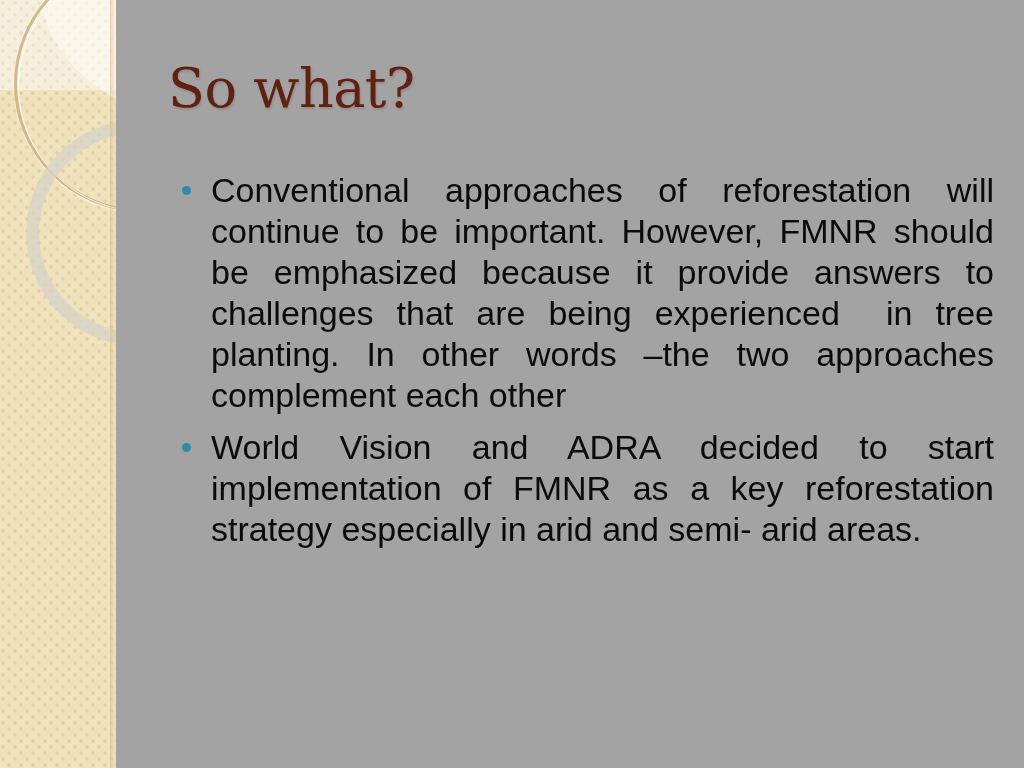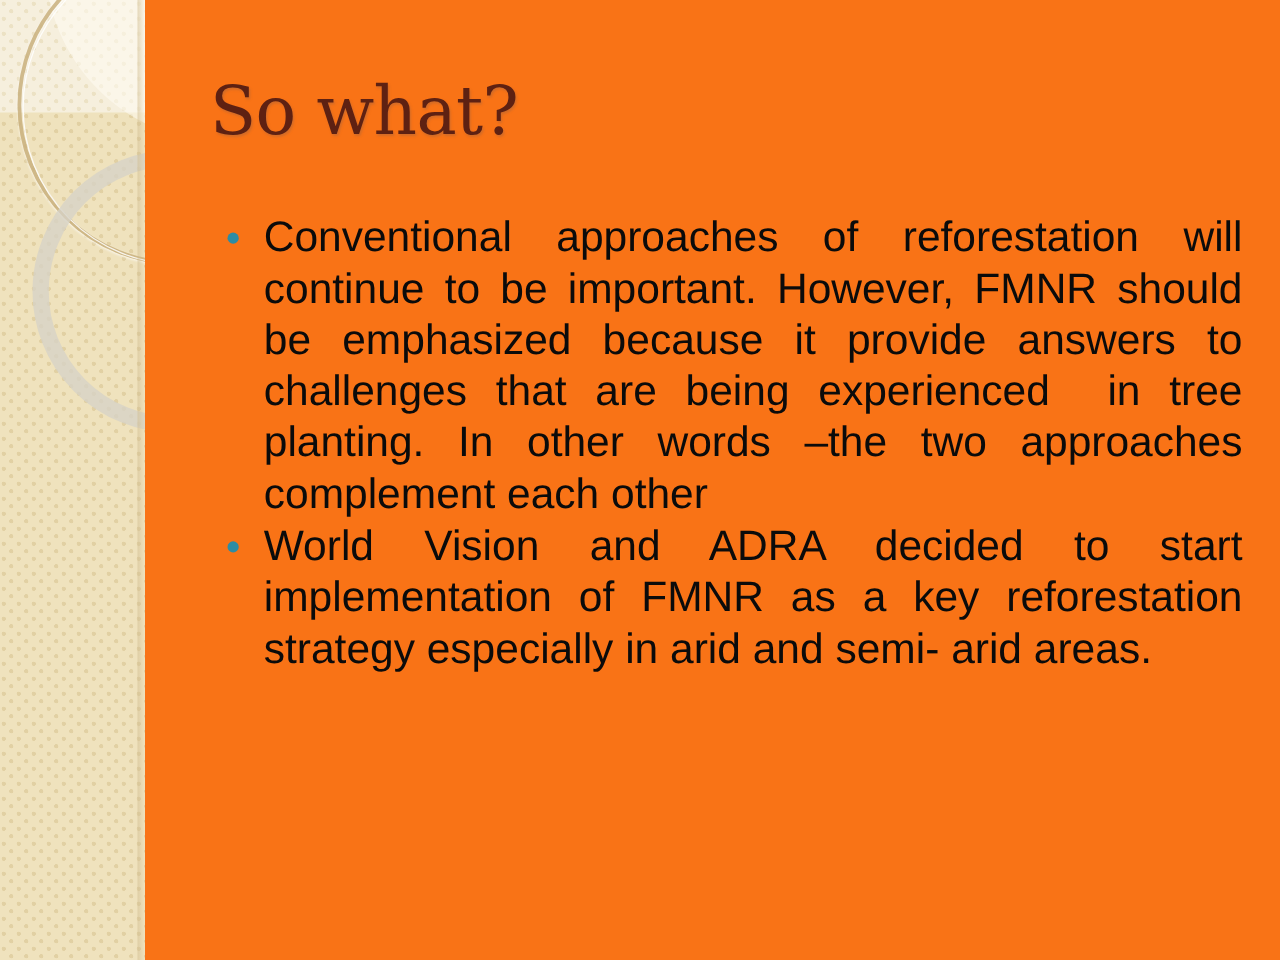--- a/index.html
+++ b/index.html
@@ -5,21 +5,21 @@
 <style>
   html, body {
     margin: 0;
     padding: 0;
     background: #ffffff;
   }
   #slide {
     position: relative;
     width: 1024px;
     height: 768px;
-    background: #f97316;
+    background: #a3a3a3;
     overflow: hidden;
     font-family: "Liberation Sans", sans-serif;
   }
 
   
   #sidebar {
     position: absolute;
     left: 0;
     top: 0;
     width: 116px;
@@ -121,21 +121,21 @@
     left: 178px;
     top: 170px;
     width: 816px;
   }
   .bullet-row {
     position: relative;
     padding-left: 33px;
     margin: 0 0 0 0;
   }
   .bullet-row + .bullet-row {
-    margin-top: 1px;
+    margin-top: 11px;
   }
   .bullet-dot {
     position: absolute;
     left: 4px;
     top: 16px;
     width: 9px;
     height: 9px;
     border-radius: 50%;
     background: #2e8ca4;
   }

